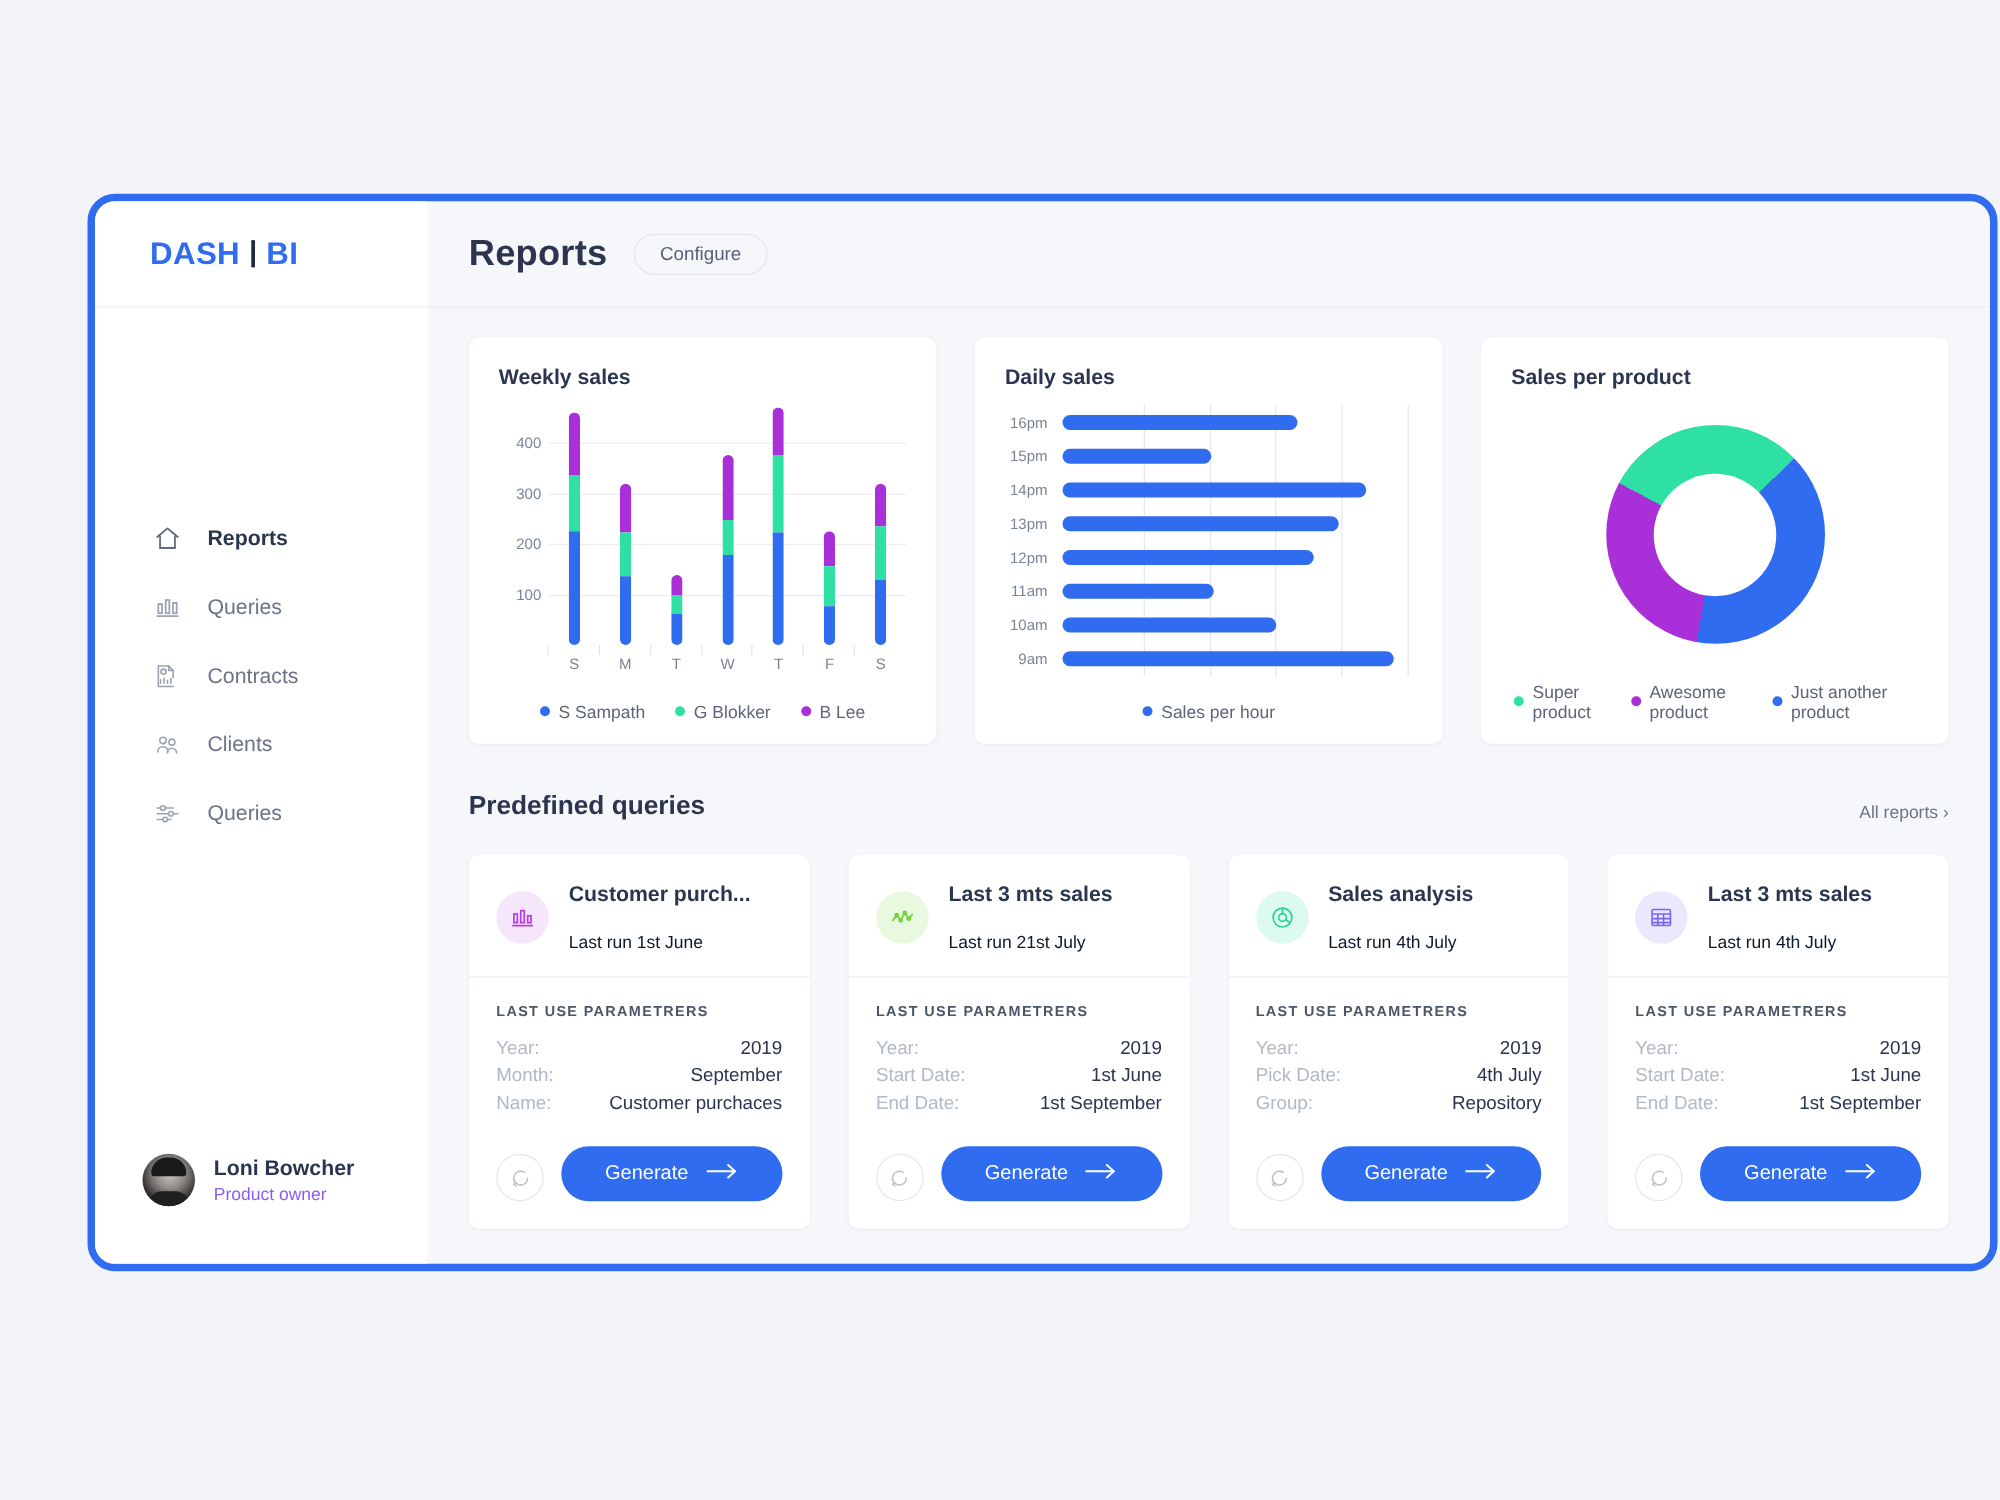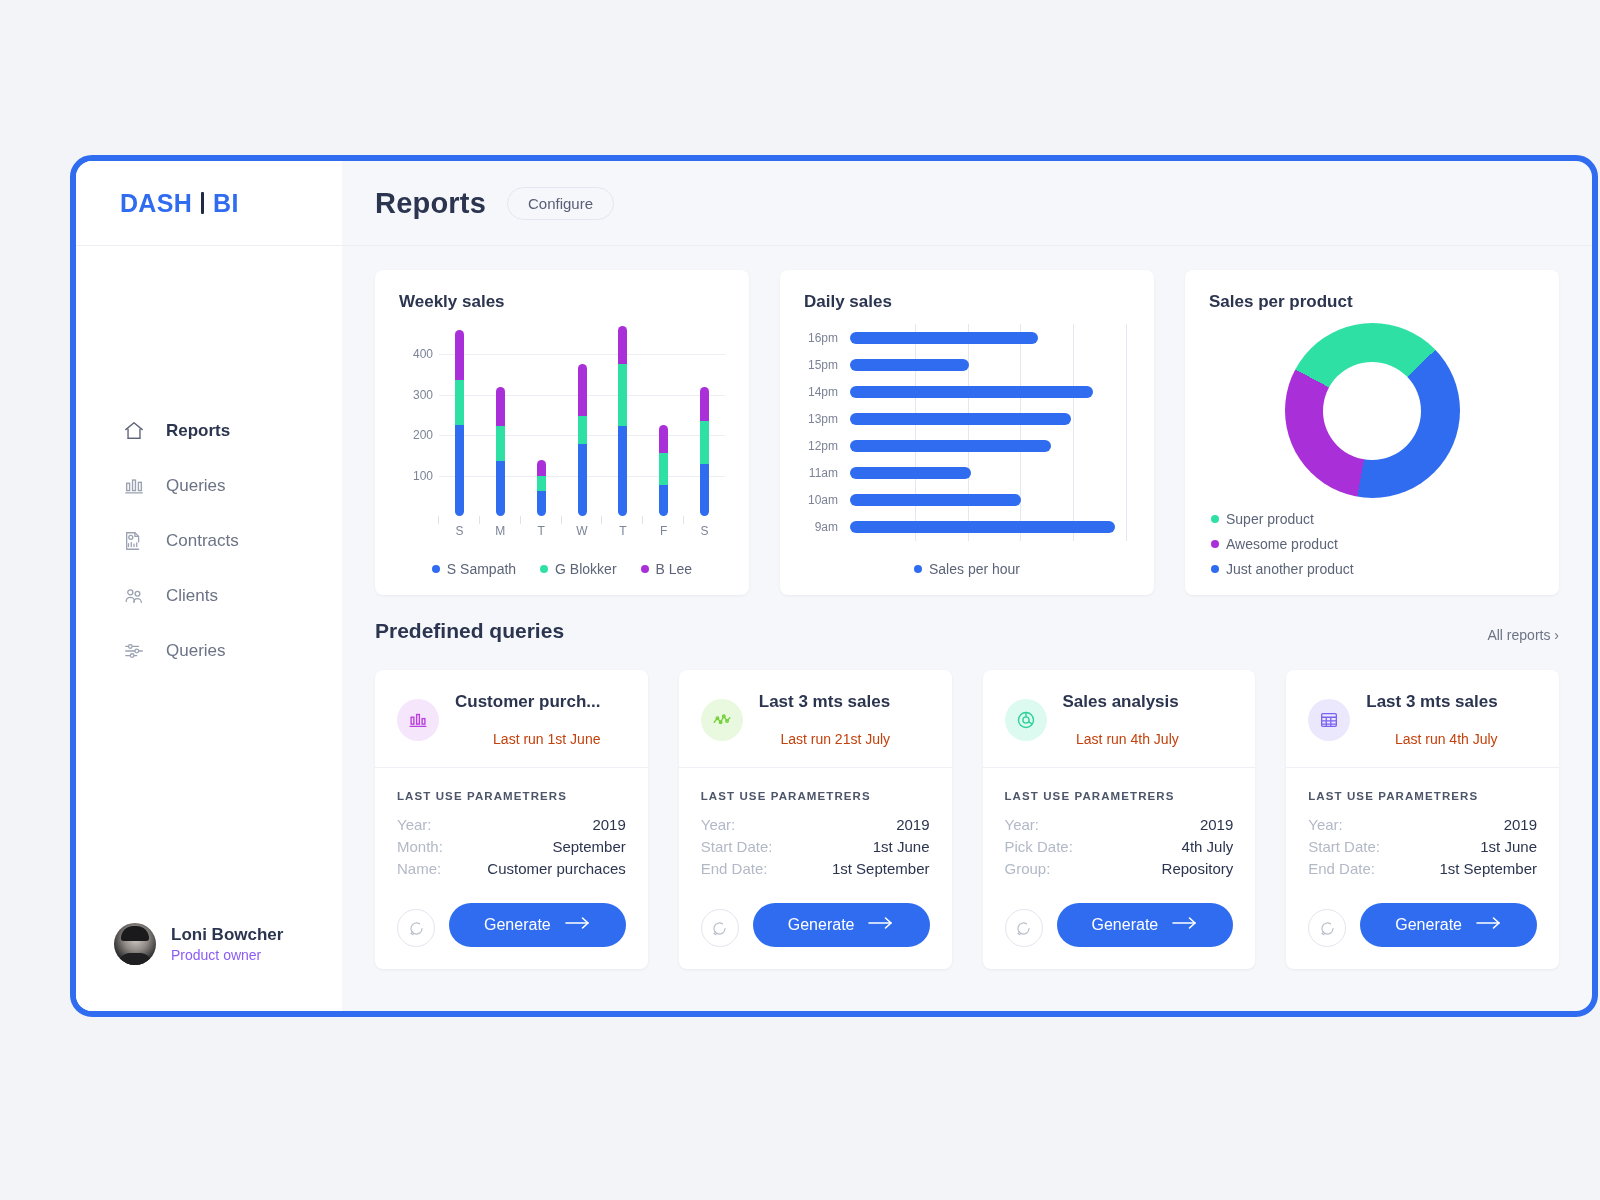--- a/index.html
+++ b/index.html
@@ -133,38 +133,38 @@
   .dl-grid { position:absolute; left:58px; right:4px; top:0; bottom:6px; }
   .dl-gridline { position:absolute; top:0; bottom:0; width:1px; background:#e4e7ef; }
 
   
   .donut-wrap { flex:1; display:flex; align-items:center; justify-content:center; margin-top:6px; }
   .donut { width:175px; height:175px; border-radius:50%; position:relative; }
   .donut::after {
     content:""; position:absolute; left:50%; top:50%; transform:translate(-50%,-50%);
     width:98px; height:98px; border-radius:50%; background:#fff;
   }
-  .donut-legend { display:flex; flex-direction:column; gap:9px; margin-top:8px; padding-left:2px; }
-
-  
-  .section-head { display:flex; align-items:flex-end; justify-content:space-between; margin-top:24px; }
+  .donut-legend { display:flex; flex-direction:row; gap:9px; margin-top:8px; padding-left:2px; }
+
+  
+  .section-head { display:flex; align-items:flex-end; justify-content:space-between; margin-top:38px; }
   .section-title { font-size: 21px; font-weight:bold; color:#2c3550; }
   .all-reports { font-size:14px; color:#6b7385; cursor:pointer; white-space:nowrap; }
 
   .query-row { display:flex; gap:31px; margin-top:27px; }
   .query-card {
     background:#fff; border-radius:8px; flex:1 1 0; min-width:0;
     box-shadow: 0 1px 3px rgba(40,50,80,.06);
     display:flex; flex-direction:column;
   }
   .qc-head { display:flex; align-items:center; gap:16px; padding:22px 22px 20px 22px; border-bottom:1px solid #eef0f5; }
   .qc-icon { width:42px; height:42px; border-radius:50%; flex:0 0 42px; display:flex; align-items:center; justify-content:center; }
   .qc-titles { min-width:0; }
   .qc-name { font-size:17px; font-weight:bold; color:#2c3550; white-space:nowrap; overflow:hidden; text-overflow:ellipsis; }
-  .qc-sub { font-size:14px; color:#c2410c; margin-top:19px; white-space:nowrap;text-align:right; }
+  .qc-sub { font-size:14px; color:#0f172a; margin-top:19px; white-space:nowrap; }
   .qc-body { padding:22px 22px 22px 22px; display:flex; flex-direction:column; }
   .qc-params-title { font-size:11.5px; font-weight:bold; letter-spacing:1.1px; color:#4d5569; }
   .qc-params { margin-top:14px; display:flex; flex-direction:column; gap:5px; }
   .qc-param { display:flex; justify-content:space-between; align-items:baseline; gap:8px; }
   .qc-pk { font-size:15px; color:#b2b9c6; white-space:nowrap; }
   .qc-pv { font-size:15px; color:#2c3550; white-space:nowrap; }
   .qc-actions { display:flex; align-items:flex-end; gap:14px; margin-top:26px; }
   .refresh-btn {
     width:38px; height:38px; border-radius:50%; border:1px solid #e3e6ee;
     background:transparent; display:flex; align-items:center; justify-content:center; cursor:pointer; flex:0 0 38px;

